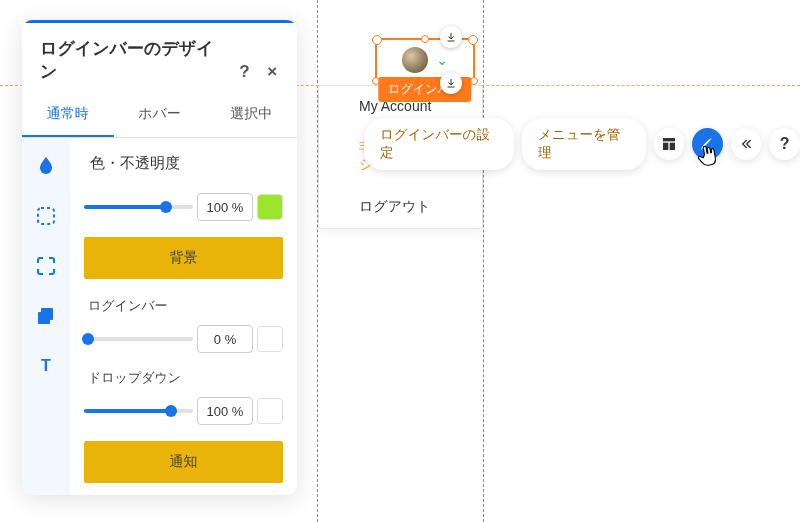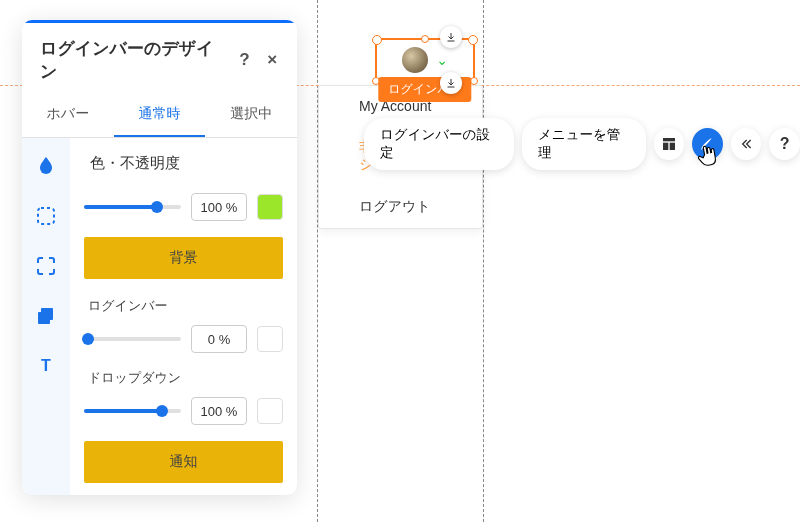--- a/index.html
+++ b/index.html
@@ -25,21 +25,21 @@
     width: 275px; height: 475px;
     background: #fff;
     border-radius: 10px;
     box-shadow: 0 4px 25px rgba(0,0,0,0.12);
     overflow: hidden;
     display: flex;
     flex-direction: column;
   }
   .panel-topbar { height: 3px; background: #0d6efd; }
   .panel-header {
-    display: flex; align-items: center;
+    display: flex; align-items: flex-end;
     padding: 14px 14px 10px 18px;
     font-size: 17px; font-weight: 700;
   }
   .panel-header .spacer { flex: 1; }
   .header-btn {
     width: 22px; height: 22px;
     display: inline-flex; align-items: center; justify-content: center;
     color: #555; font-size: 17px; margin-left: 6px;
     cursor: pointer;
   }
@@ -61,21 +61,21 @@
   .rail-ic {
     width: 24px; height: 24px;
     display: flex; align-items: center; justify-content: center;
     color: #1a73e8; cursor: pointer;
   }
   .content { flex:1; padding: 14px 14px 10px 14px; overflow: auto; }
   .section-title {
     font-size: 15px; margin: 2px 0 20px 6px;
   }
   .field-label { font-size: 13px; color:#444; margin-bottom: 10px; margin-left:4px; }
-  .slider-row { display:flex; align-items:center; gap:10px; margin-bottom: 16px; }
+  .slider-row { display:flex; align-items:center; gap:4px; margin-bottom: 16px; }
   .slider { flex:1; height: 4px; background:#e0e0e0; position:relative; border-radius:3px; }
   .slider .fill { position:absolute; left:0; top:0; bottom:0; background:#1a73e8; border-radius:3px; }
   .slider .thumb {
     position: absolute; top:50%; transform: translate(-50%,-50%);
     width: 12px; height: 12px; border-radius:50%; background:#1a73e8;
   }
   .pct-box {
     width: 56px; height:28px; border:1px solid #ccc; border-radius:4px;
     display:flex; align-items:center; justify-content:center;
     font-size: 13px;
@@ -135,21 +135,21 @@
   .sp-bot { left:440px; top:72px; }
 
   
   .opt-row {
     position:absolute; left:364px; top:118px; display:flex; align-items:center; gap:8px;
     z-index: 40;
   }
   .pill {
     background:#fff; border-radius:20px; padding:8px 16px;
     box-shadow: 0 2px 8px rgba(0,0,0,0.12);
-    font-size:13.5px; color:#000000; cursor:pointer;
+    font-size:13.5px; color:#a16207; cursor:pointer;
   }
   .circ {
     width:32px; height:32px; border-radius:50%; background:#fff;
     box-shadow:0 2px 8px rgba(0,0,0,0.12);
     display:flex; align-items:center; justify-content:center;
     cursor:pointer; color:#333;
   }
   .circ.active-blue { background:#1a73e8; color:#fff; }
   .circ svg { width:16px; height:16px; }
   .cursor-hand {
@@ -166,22 +166,22 @@
 
 <div class="panel">
   <div class="panel-topbar"></div>
   <div class="panel-header">
     <span>ログインバーのデザイン</span>
     <span class="spacer"></span>
     <span class="header-btn">?</span>
     <span class="header-btn">×</span>
   </div>
   <div class="tabs">
+    <div class="tab active">通常時</div>
     <div class="tab">ホバー</div>
-    <div class="tab active">通常時</div>
     <div class="tab">選択中</div>
   </div>
   <div class="panel-body">
     <div class="side-rail">
       <div class="rail-ic">
         <svg viewBox="0 0 24 24" fill="currentColor">
             <path d="M12 3c4 5 6 8 6 11a6 6 0 1 1-12 0c0-3 2-6 6-11z"></path>
           </svg>
       </div>
       <div class="rail-ic">

